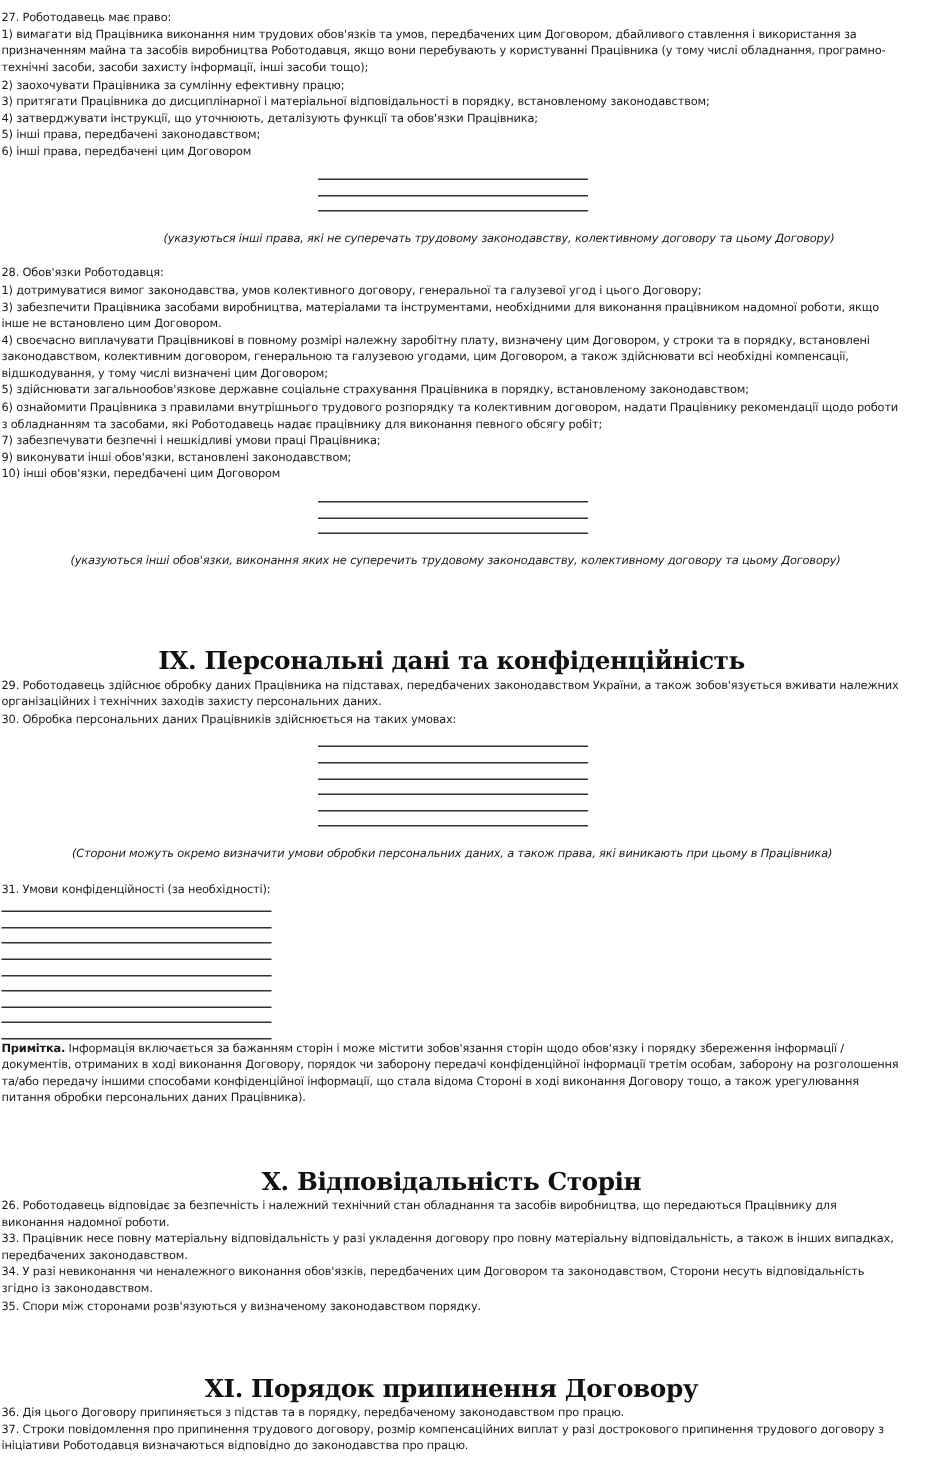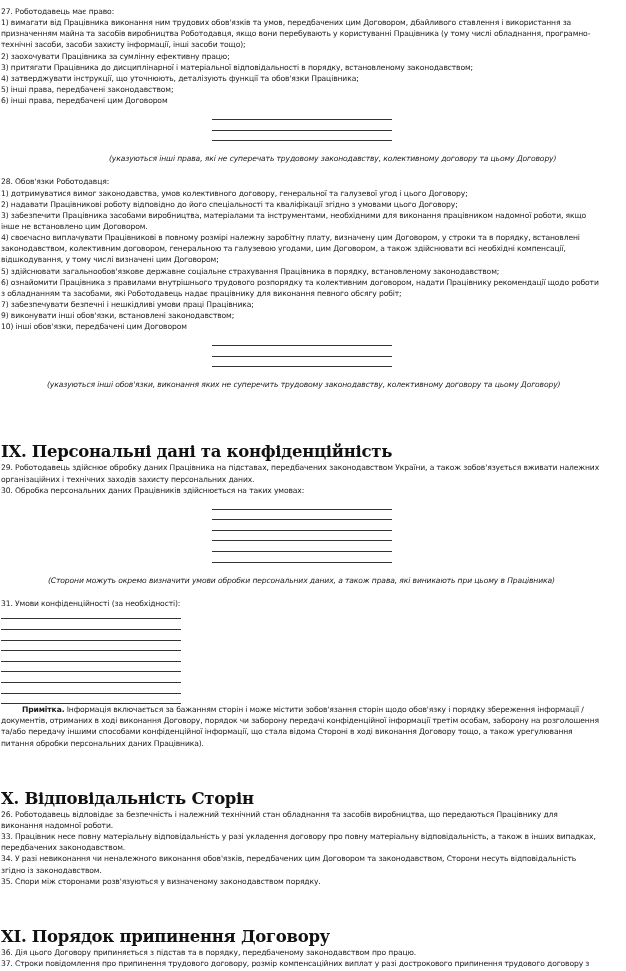--- a/index.html
+++ b/index.html
@@ -53,25 +53,26 @@
       font-style: italic;
     }
     .caption.c1 { padding-left: 96px; }
     .caption.c2 { padding-left: 34px; }
     .caption.c3 { padding-left: 35px; }
     .heading {
       font-family: "DejaVu Serif", serif;
       font-weight: bold;
       font-size: 16.5px;
       line-height: 20px;
+      text-align: center;
       margin: 0;
       letter-spacing: -0.3px;
       color: #111;
     }
-    .note b { font-weight: bold; margin-left: 21px; }
+    .note b { font-weight: bold; }
   </style>
 </head>
 <body>
 
 <div class="page">
 
   <section>
     <p class="p">27. Роботодавець має право:</p>
     <p class="p">1) вимагати від Працівника виконання ним трудових обов'язків та умов, передбачених цим Договором, дбайливого ставлення і використання за призначенням майна та засобів виробництва Роботодавця, якщо вони перебувають у користуванні Працівника (у тому числі обладнання, програмно-технічні засоби, засоби захисту інформації, інші засоби тощо);</p>
     <p class="p">2) заохочувати Працівника за сумлінну ефективну працю;</p>
@@ -83,21 +84,20 @@
       <div class="blank-line blank-center"></div>
       <div class="blank-line blank-center"></div>
       <div class="blank-line blank-center"></div>
     </div>
     <p class="caption c1">(указуються інші права, які не суперечать трудовому законодавству, колективному договору та цьому Договору)</p>
   </section>
 
   <section>
     <p class="p">28. Обов'язки Роботодавця:</p>
     <p class="p">1) дотримуватися вимог законодавства, умов колективного договору, генеральної та галузевої угод і цього Договору;</p>
-    <p class="p">2) надавати Працівникові роботу відповідно до його спеціальності та кваліфікації згідно з умовами цього Договору;</p>
     <p class="p">3) забезпечити Працівника засобами виробництва, матеріалами та інструментами, необхідними для виконання працівником надомної роботи, якщо інше не встановлено цим Договором.</p>
     <p class="p">4) своєчасно виплачувати Працівникові в повному розмірі належну заробітну плату, визначену цим Договором, у строки та в порядку, встановлені законодавством, колективним договором, генеральною та галузевою угодами, цим Договором, а також здійснювати всі необхідні компенсації, відшкодування, у тому числі визначені цим Договором;</p>
     <p class="p">5) здійснювати загальнообов'язкове державне соціальне страхування Працівника в порядку, встановленому законодавством;</p>
     <p class="p">6) ознайомити Працівника з правилами внутрішнього трудового розпорядку та колективним договором, надати Працівнику рекомендації щодо роботи з обладнанням та засобами, які Роботодавець надає працівнику для виконання певного обсягу робіт;</p>
     <p class="p">7) забезпечувати безпечні і нешкідливі умови праці Працівника;</p>
     <p class="p">9) виконувати інші обов'язки, встановлені законодавством;</p>
     <p class="p">10) інші обов'язки, передбачені цим Договором</p>
     <div class="blank-group">
       <div class="blank-line blank-center"></div>
       <div class="blank-line blank-center"></div>

